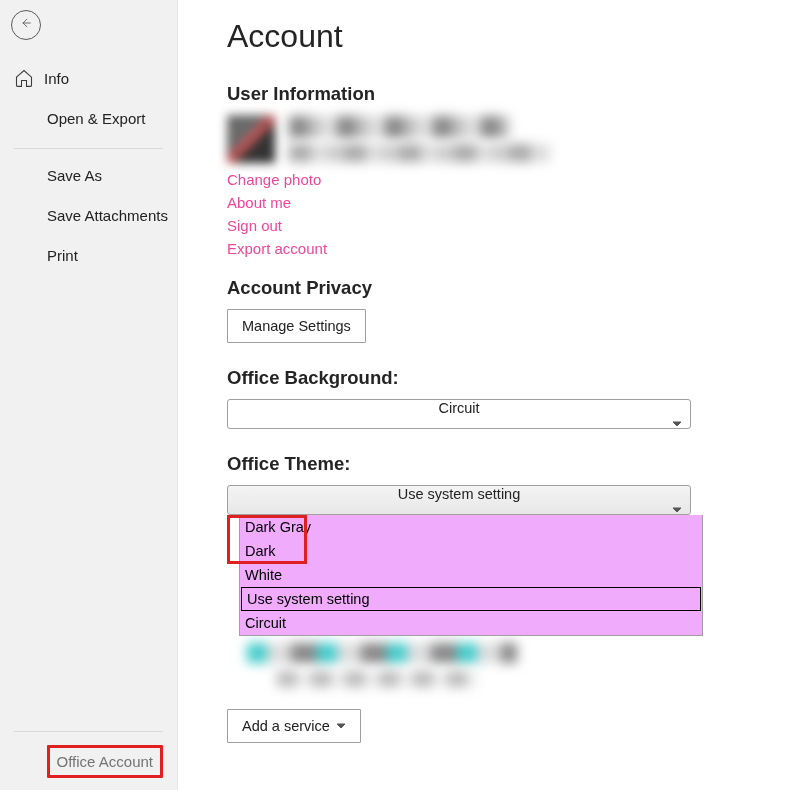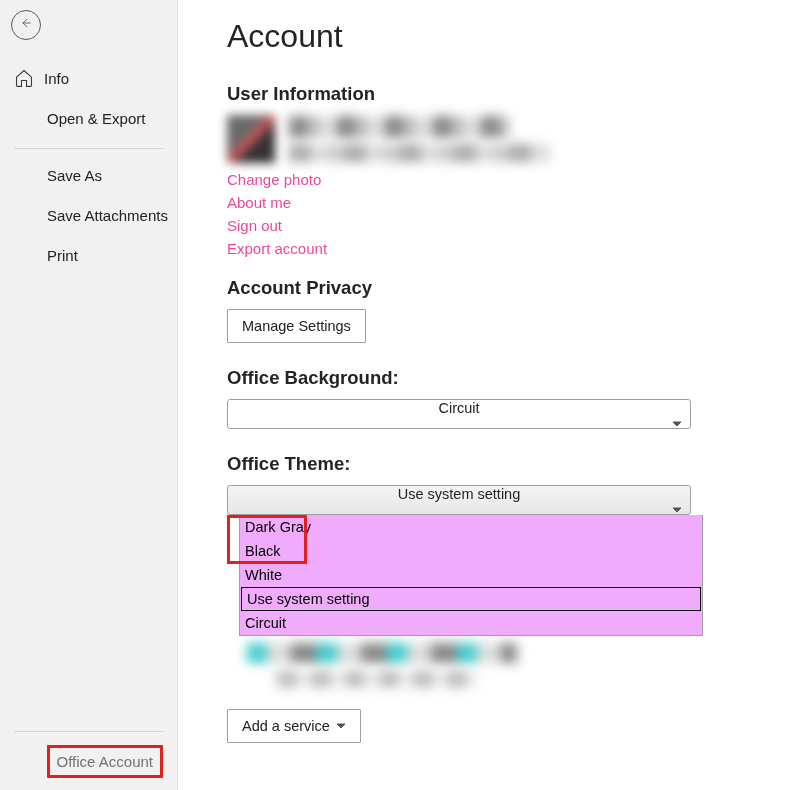--- a/index.html
+++ b/index.html
@@ -267,21 +267,21 @@
         <svg viewBox="0 0 10 10">
             <path d="M1 3l4 4 4-4z"></path>
           </svg>
       </span>
     </div>
 
     <div class="redgroup"></div>
 
     <div class="dropdown-list">
       <div class="opt">Dark Gray</div>
-      <div class="opt">Black</div>
+      <div class="opt">Dark</div>
       <div class="opt">White</div>
       <div class="opt selected">Use system setting</div>
       <div class="opt">Circuit</div>
     </div>
   </div>
 
   <div class="below-dropdown">
     <div class="blur-row-1"></div>
     <div class="blur-row-2"></div>
 

